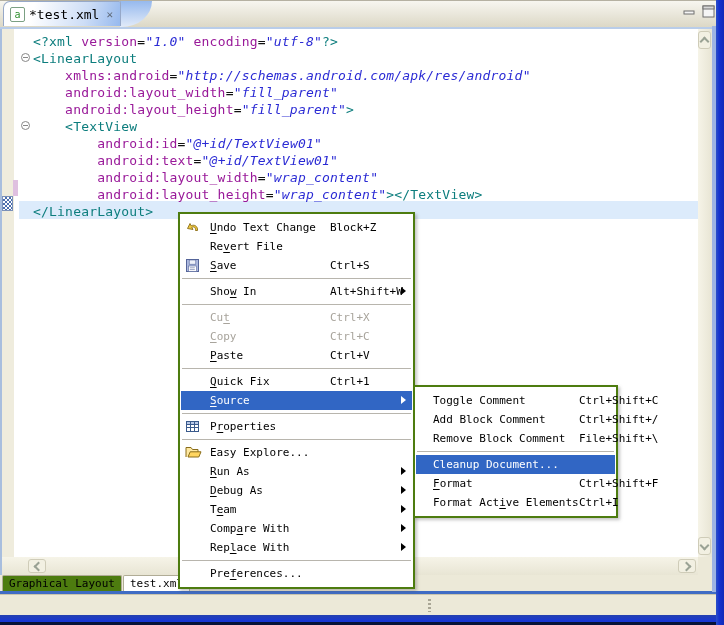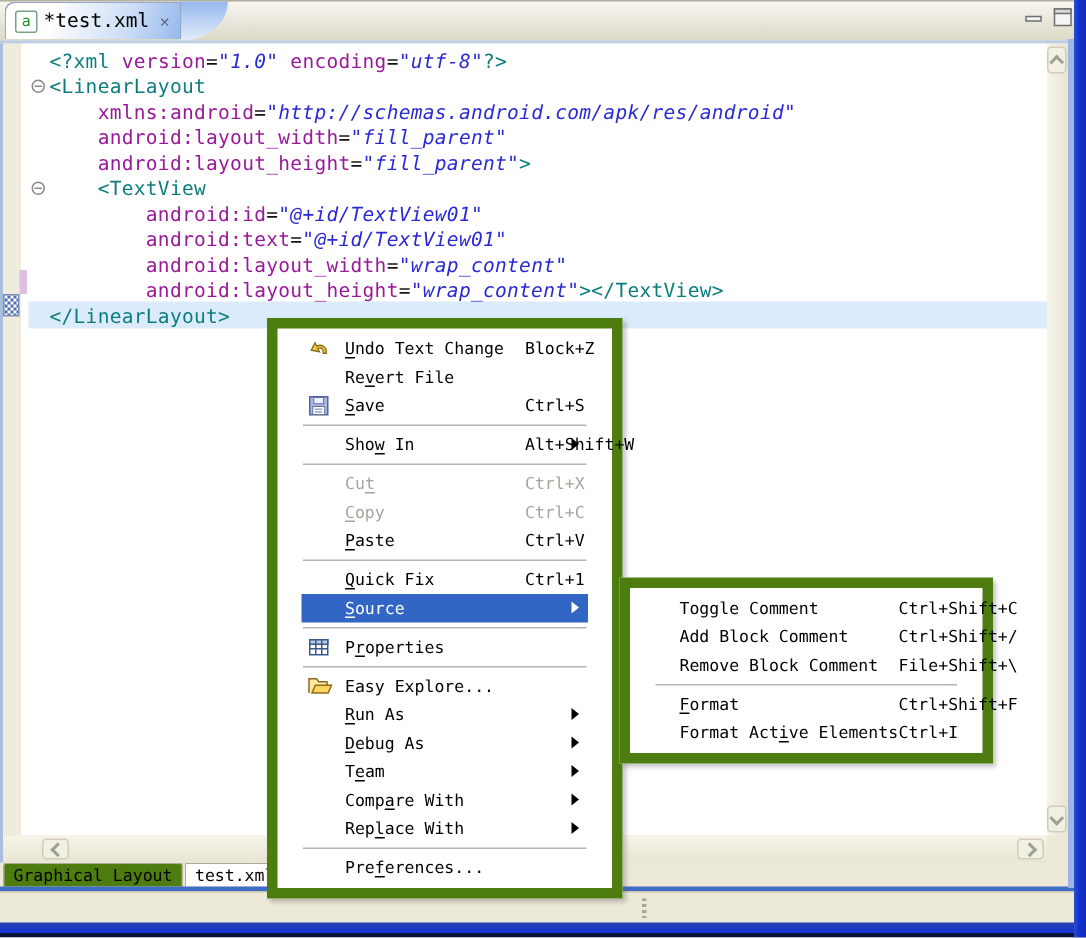--- a/index.html
+++ b/index.html
@@ -56,23 +56,23 @@
 
   
   .btabs{position:absolute;left:0;top:575px;width:716px;height:16px;display:flex;padding-left:2px;box-sizing:border-box;}
   .btab{height:16px;padding:0 6px;font-size:11px;line-height:15px;background:#4d7c0f;border:1px solid #b0ac96;border-bottom:none;margin-right:1px;border-radius:2px 2px 0 0;box-sizing:border-box;color:#000;white-space:pre;}
   .btab.active{background:#fff;}
   .strip{position:absolute;left:0;top:591px;width:716px;height:3px;background:#3f6cc4;}
   .statusbar{position:absolute;left:0;top:594px;width:716px;height:21px;background:#ece9d8;border-top:1px solid #c8c4ae;box-sizing:border-box;}
   .gripper{position:absolute;left:428px;top:4px;width:3px;height:13px;background:repeating-linear-gradient(to bottom,#a9a695 0 2px,transparent 2px 4px);}
 
   
-  .menu{position:absolute;background:#fff;border:7px solid #4d7c0f;box-shadow:2px 2px 3px rgba(90,90,90,0.35);padding:4px 16px;font-size:11px;color:#000;box-sizing:border-box;}
+  .menu{position:absolute;background:#fff;border:2px solid #4d7c0f;box-shadow:2px 2px 3px rgba(90,90,90,0.35);padding:4px 1px;font-size:11px;color:#000;box-sizing:border-box;}
   #mainmenu{left:178px;top:212px;width:237px;}
-  #submenu{left:413px;top:385px;width:249px;}
+  #submenu{left:413px;top:385px;width:205px;}
   .mitem{position:relative;height:19px;}
   .micon{position:absolute;left:4px;top:1px;width:18px;height:16px;display:flex;align-items:center;}
   .mlabel{position:absolute;left:29px;top:3px;white-space:pre;}
   #submenu .mlabel{left:17px;}
   .mshort{position:absolute;left:149px;top:3px;white-space:pre;}
   #submenu .mshort{left:163px;}
   .marrow{position:absolute;right:6px;top:5px;width:0;height:0;border-left:5px solid #000;border-top:4px solid transparent;border-bottom:4px solid transparent;}
   .mitem.hl{background:#3166c4;color:#fff;}
   .mitem.hl .marrow{border-left-color:#fff;}
   .mitem.dis{color:#a8a49c;}
@@ -290,20 +290,24 @@
         <span class="micon"></span>
         <span class="mlabel">Add Block Comment</span>
         <span class="mshort">Ctrl+Shift+/</span>
       </div>
       <div class="mitem">
         <span class="micon"></span>
         <span class="mlabel">Remove Block Comment</span>
         <span class="mshort">File+Shift+\</span>
       </div>
       <div class="msep"></div>
+      <div class="mitem hl">
+        <span class="micon"></span>
+        <span class="mlabel">Cleanup Document...</span>
+      </div>
       <div class="mitem">
         <span class="micon"></span>
         <span class="mlabel"><u>F</u>ormat</span>
         <span class="mshort">Ctrl+Shift+F</span>
       </div>
       <div class="mitem">
         <span class="micon"></span>
         <span class="mlabel">Format Act<u>i</u>ve Elements</span>
         <span class="mshort">Ctrl+I</span>
       </div>

